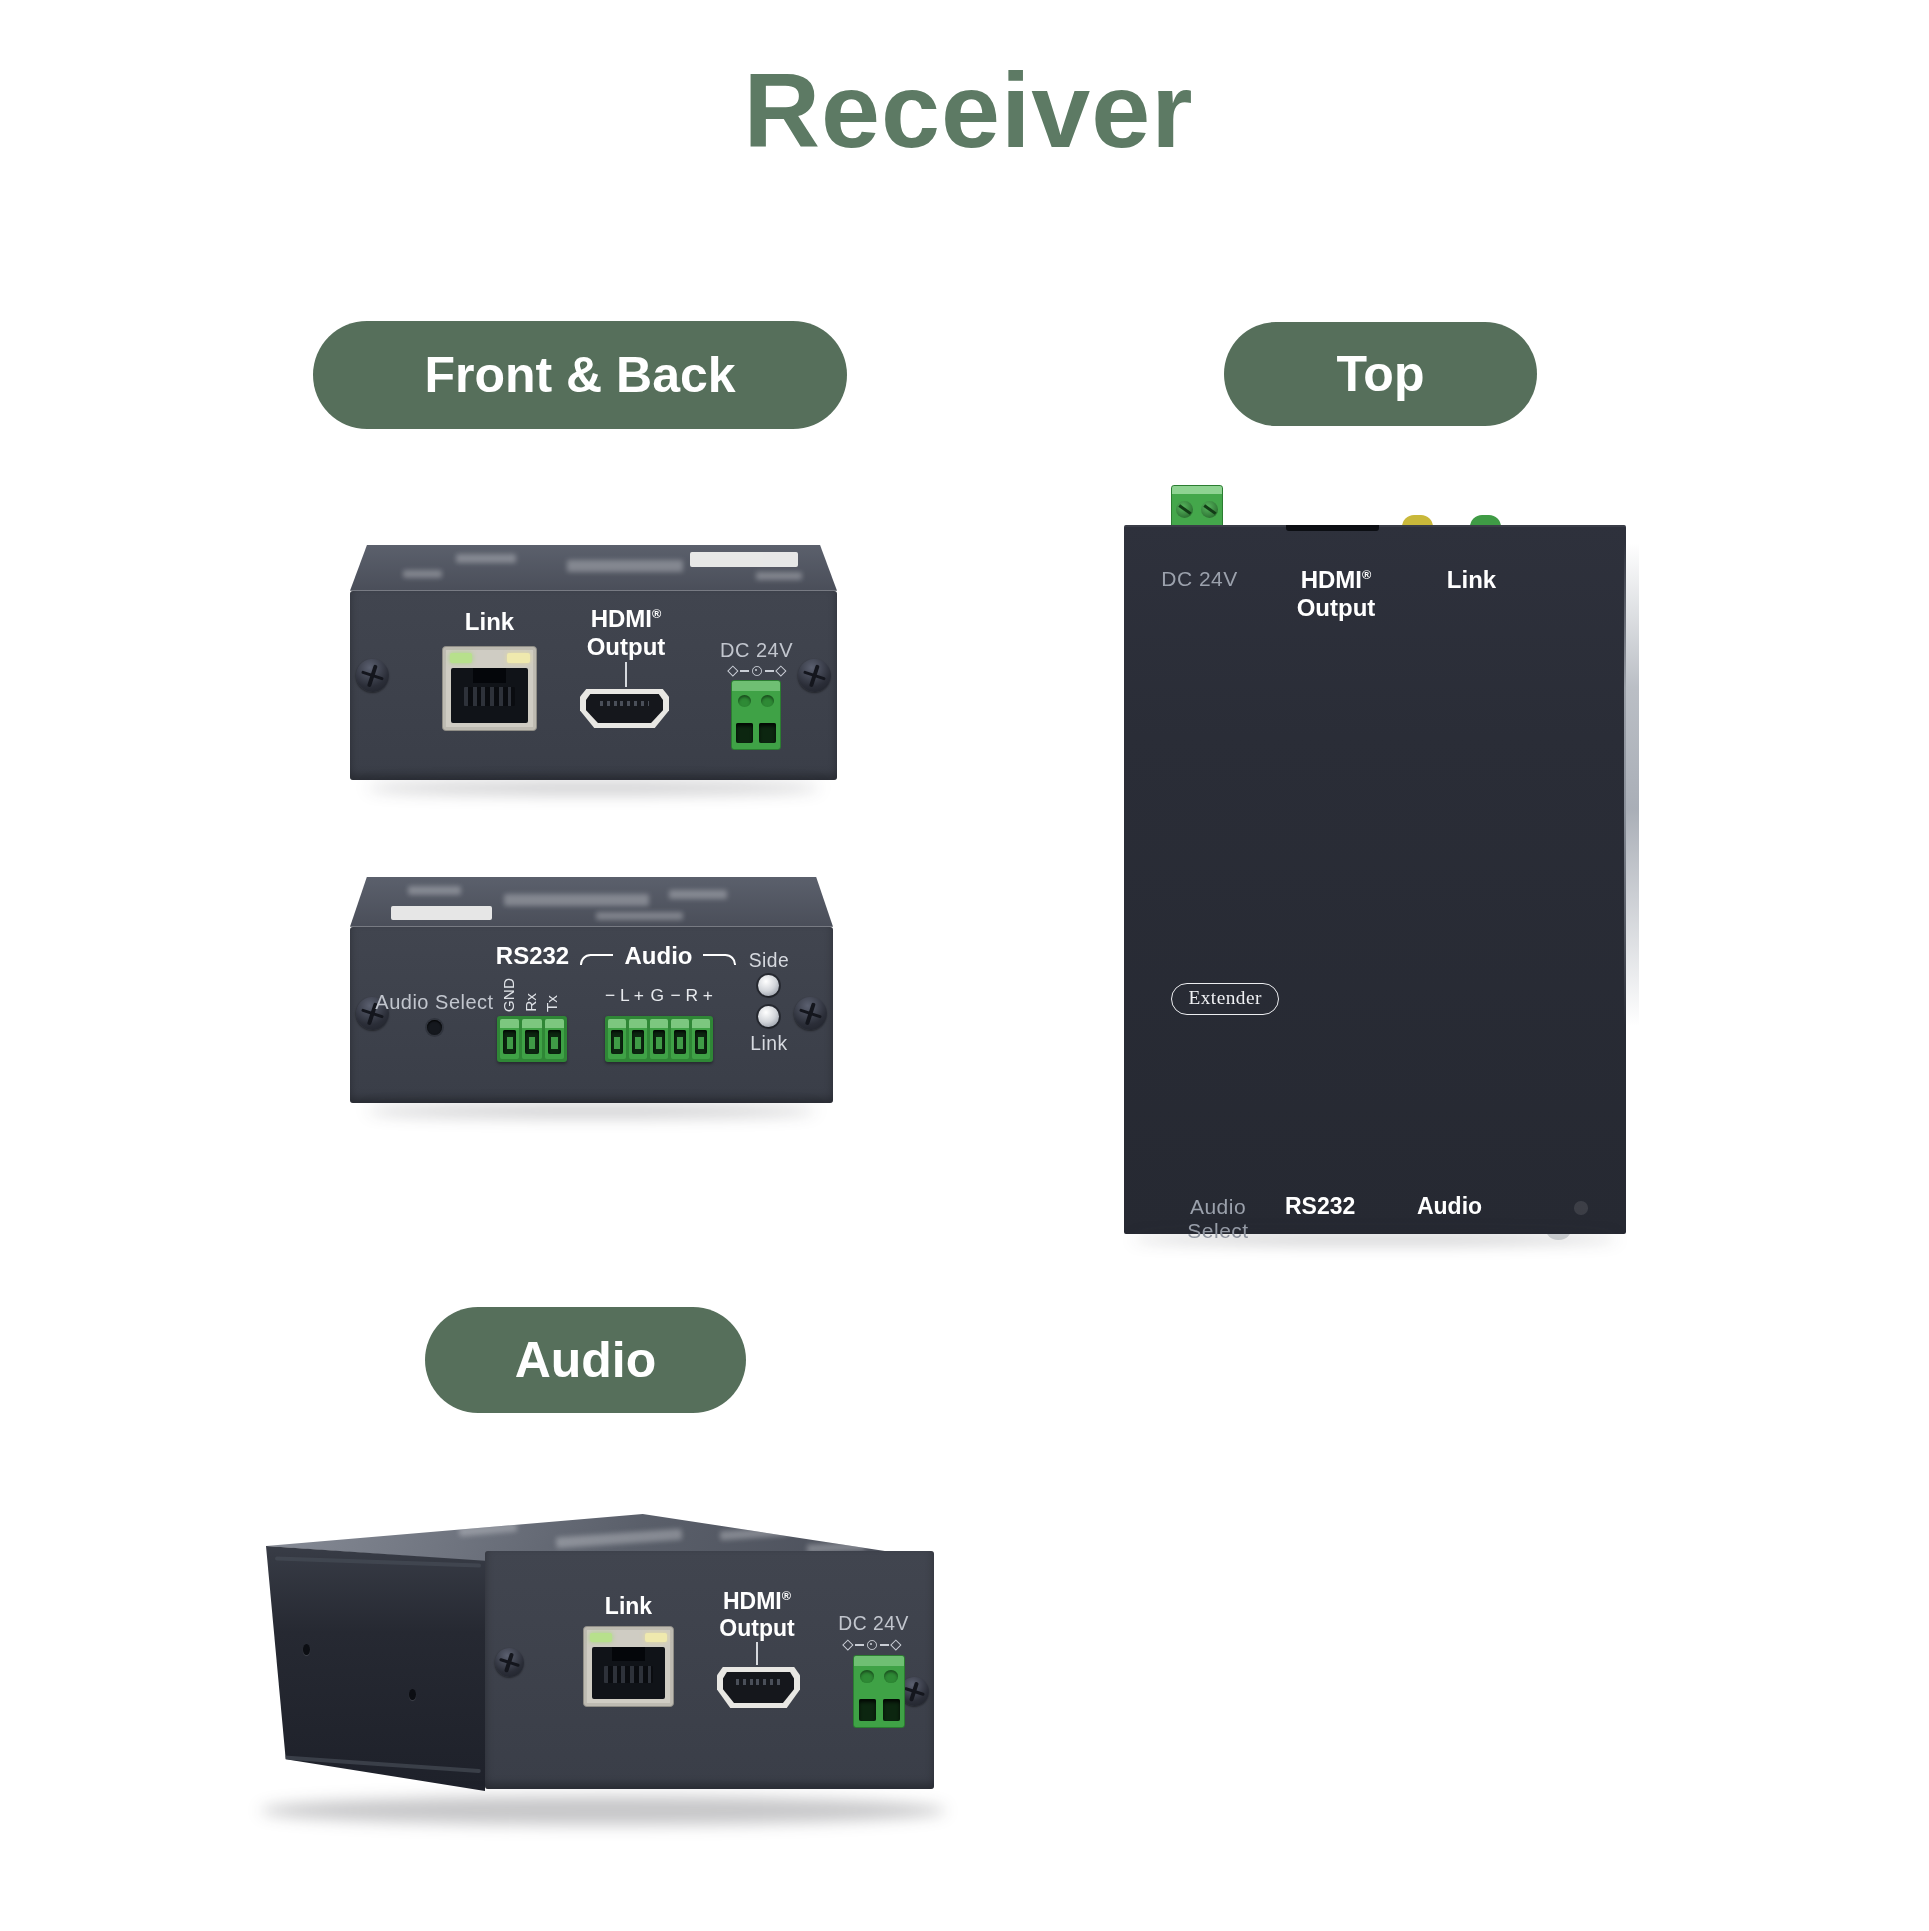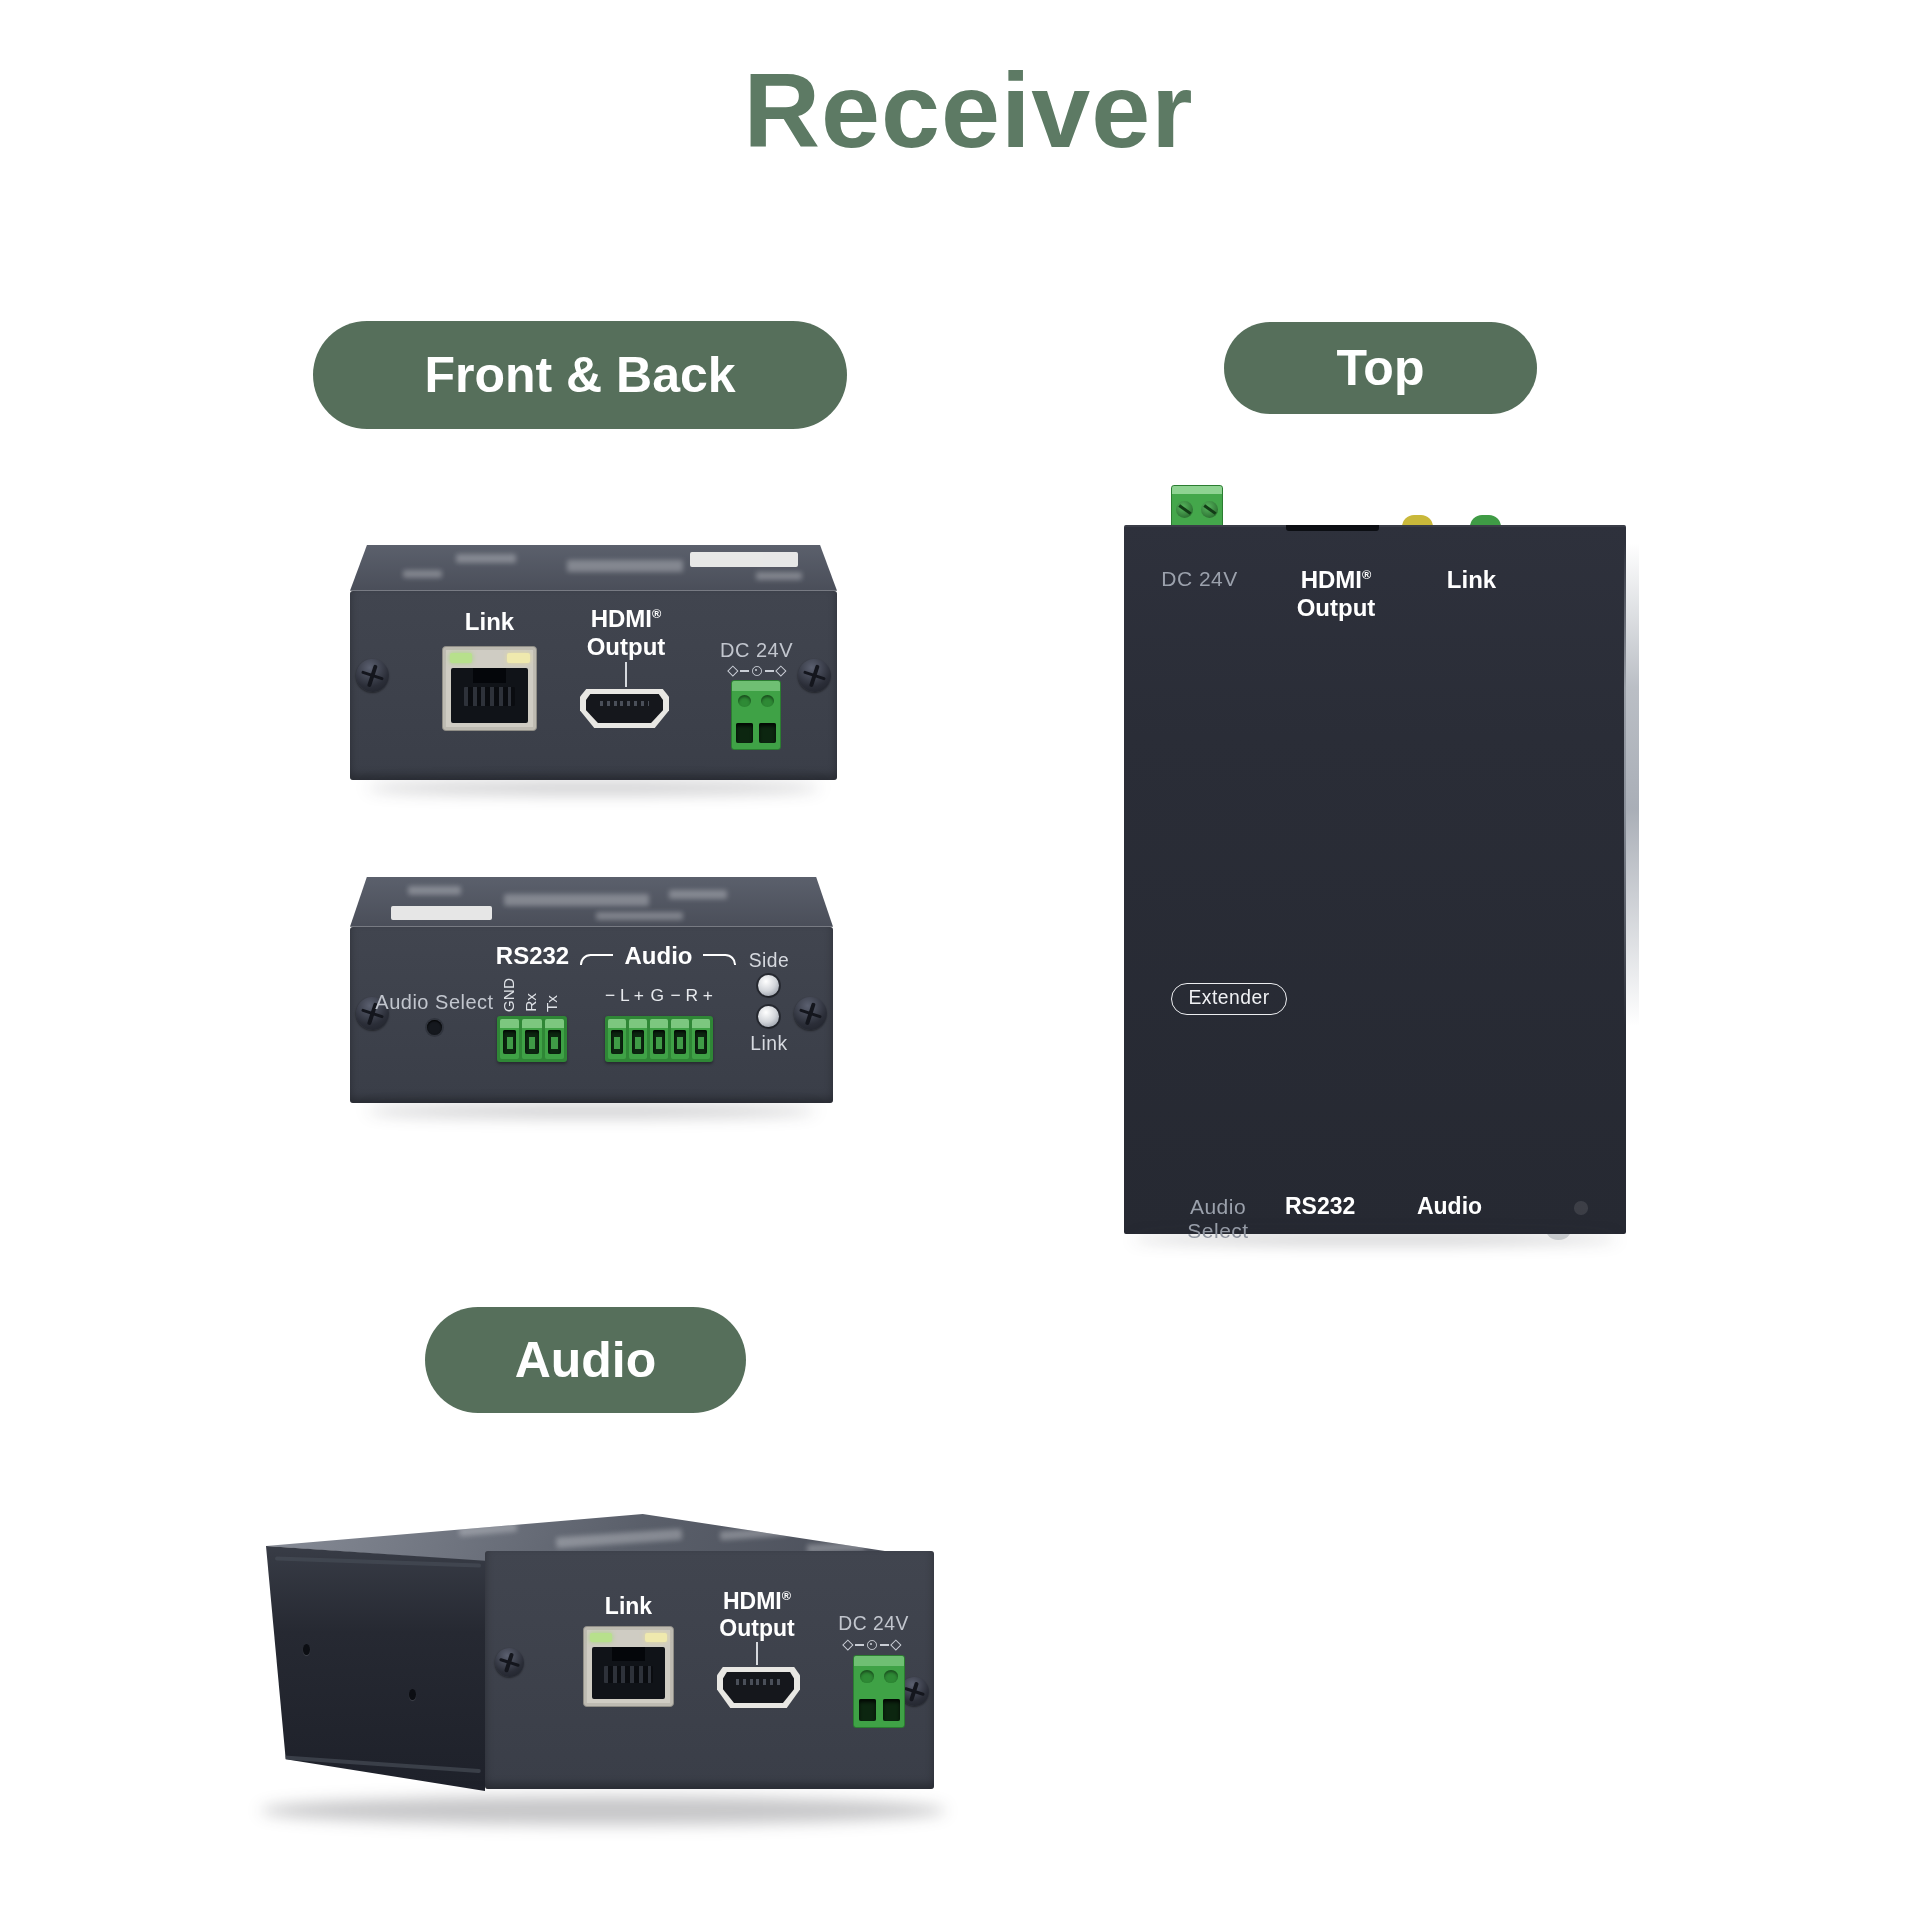--- a/index.html
+++ b/index.html
@@ -13,21 +13,21 @@
   *{margin:0;padding:0;box-sizing:border-box;}
   body{background:var(--background);font-family:"Liberation Sans","DejaVu Sans",sans-serif;}
   .canvas{position:relative;width:1929px;height:1931px;background:var(--background);overflow:hidden;}
 
   .title{position:absolute;left:8px;right:0;top:50px;text-align:center;font-size:106px;font-weight:700;
     color:var(--title-green);letter-spacing:1px;}
 
   .pill{position:absolute;background:var(--pill-green);border-radius:58px;display:flex;align-items:center;
     justify-content:center;color:#fff;font-weight:700;font-size:50px;}
   .pill-fb{left:313px;top:321px;width:534px;height:108px;}
-  .pill-top{left:1224px;top:322px;width:313px;height:92px;}
+  .pill-top{left:1224px;top:322px;width:313px;height:104px;}
   .pill-side{left:425px;top:1307px;width:321px;height:106px;}
 
   
   .device{position:absolute;}
   .bevel{position:absolute;left:0;width:100%;background:linear-gradient(180deg,#5b606c,#4a4e59);
     clip-path:polygon(3.5% 0,96.5% 0,100% 100%,0 100%);}
   .face{position:absolute;left:0;width:100%;background:linear-gradient(180deg,var(--device-face),#3a3e48);
     border-radius:2.9px;box-shadow:inset 0 -4.8px 8.7px rgba(0,0,0,.30);}
   .mk{position:absolute;height:8.7px;background:#e9ebee;opacity:.32;filter:blur(2.4px);border-radius:1.9px;}
   .strip{position:absolute;height:14.5px;background:#f4f4f2;opacity:.92;border-radius:1.9px;filter:blur(0.4px);}
@@ -266,21 +266,21 @@
       <i class="top-slot" style="left:162px;top:0;width:93px;"></i>
 
       <div class="dc-label" style="left:37px;width:77px;top:42px;font-size:21px;color:#9ba1ac;">DC 24V</div>
       <div class="port-label" style="left:154px;width:116px;top:41px;">
         <span><span>HDMI</span><sup>®</sup></span><br>
         <span>Output</span>
       </div>
       <div class="port-label" style="left:309px;width:77px;top:41px;">Link</div>
 
 
-      <div class="ext-badge" style="left:47px;top:458px;">Extender</div>
+      <div class="ext-badge" style="left:47px;top:458px;font-family:Liberation Serif, serif;">Extender</div>
 
       <div class="dc-label" style="left:37px;width:114px;top:670px;font-size:21px;color:#9ba1ac;">Audio Select</div>
       <div class="port-label" style="left:161px;width:70px;top:668px;font-size:23px;">RS232</div>
       <div class="port-label" style="left:288px;width:75px;top:668px;font-size:23px;">Audio</div>
 
       <i style="position:absolute;left:450px;top:676px;width:13.5px;height:13.5px;border-radius:50%;background:rgba(255,255,255,.10);"></i>
     </div>
     <i class="edge-hi" style="left:500px;top:58px;height:483px;"></i>
     <div class="shadow-bar" style="left:7.7px;right:27px;top:749px;height:9.7px;"></div>
   </div>

